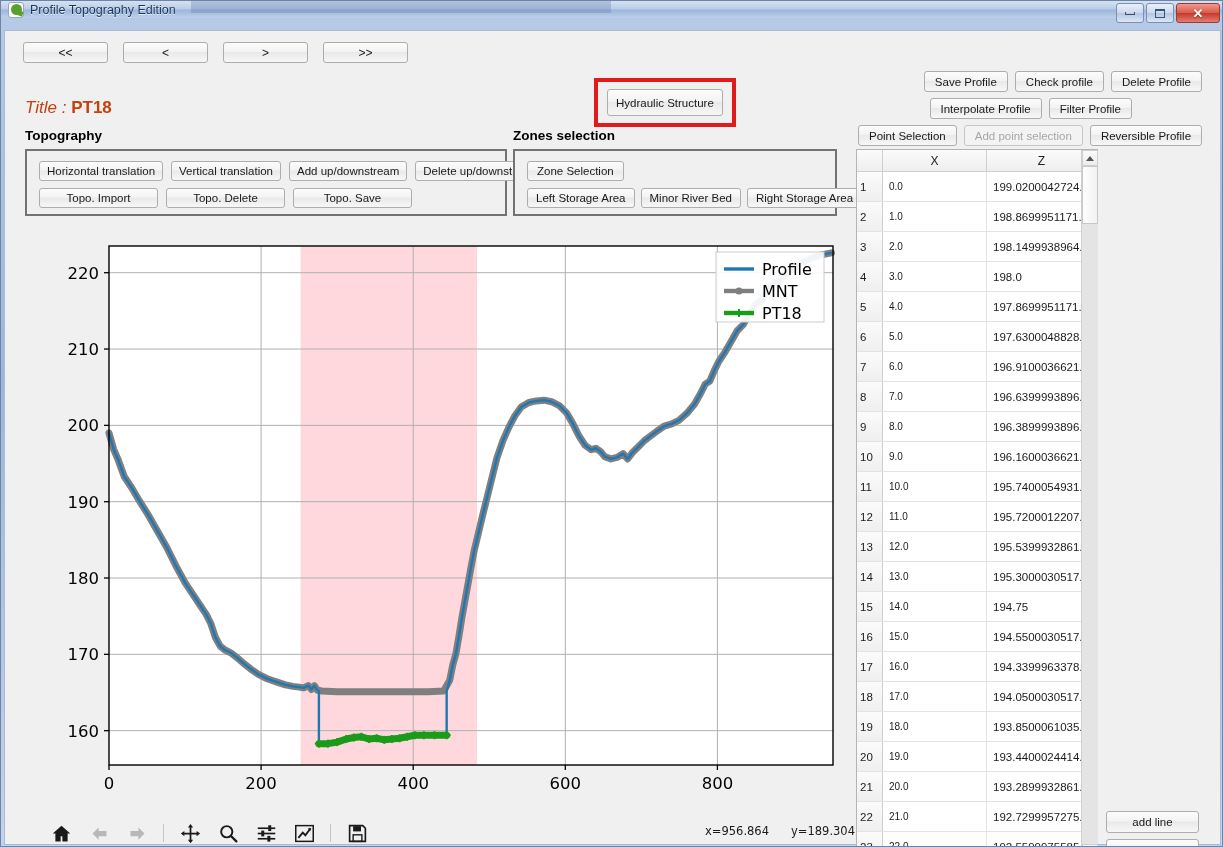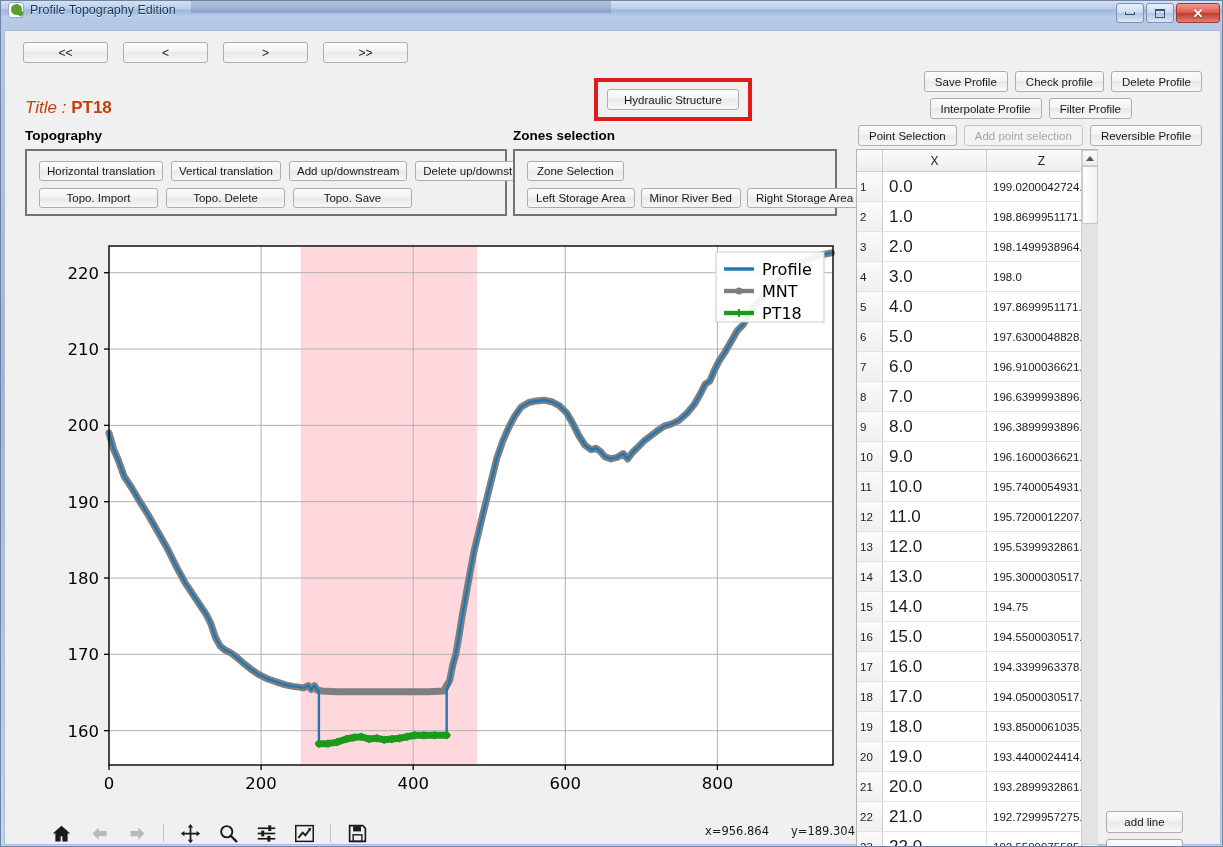--- a/index.html
+++ b/index.html
@@ -125,21 +125,21 @@
   #zones-row1 .btn { height: 20px; padding: 0 9px; }
   #zones-row2 .btn { height: 20px; padding: 0 8px; }
 
   
   #hydro-wrap {
     position: absolute; left: 589px; top: 47px;
     border: 4px solid #e01b1b;
     background: #f0f0f0;
     padding: 7px 9px;
   }
-  #hydro-btn { height: 21px; padding: 0 16px; }
+  #hydro-btn { height: 27px; padding: 0 8px; }
 
   
   #right-top { position: absolute; left: 850px; top: 40px; width: 367px; }
   .rt-row { display: flex; gap: 7px; margin-bottom: 6px; }
   .rt-row .btn { height: 21px; padding: 0 10px; }
   #rt-row1 { justify-content: flex-end; padding-right: 20px; }
   #rt-row2 { justify-content: flex-end; padding-right: 90px; }
   #rt-row3 { justify-content: flex-start; padding-left: 3px; }
 
   
@@ -167,21 +167,21 @@
   .t-row .idx {
     width: 26px; flex: 0 0 26px;
     background: linear-gradient(to bottom, #fbfbfb, #efefef);
     border-right: 1px solid #cfcfcf;
     font-size: 11.5px; color: #1b1b1b;
     display: flex; align-items: center; padding-left: 3px;
   }
   .t-row .cx {
     width: 104px; flex: 0 0 104px;
     border-right: 1px solid #e3e3e3;
-    font-size: 17px; color: #1b1b1b;
+    font-size: 10px; color: #1b1b1b;
     display: flex; align-items: center; padding-left: 6px;
   }
   .t-row .cz {
     flex: 1; font-size: 11.5px; color: #1b1b1b;
     display: flex; align-items: center; padding-left: 6px;
     overflow: hidden; white-space: nowrap;
   }
   #table-scroll {
     position: absolute; left: 1076px; top: 119px;
     width: 16px; height: 710px;
@@ -199,21 +199,21 @@
   }
   .sb-track { flex: 1; width: 16px; background: #e4e4e4; position: relative; }
   .sb-thumb {
     position: absolute; top: 0; left: 0; width: 16px; height: 58px;
     background: linear-gradient(to right,#fdfdfd,#f2f2f2);
     border: 1px solid #c8c8c8;
   }
 
   
   #line-btns { position: absolute; left: 1101px; top: 780px; display: flex; flex-direction: column; gap: 6px; }
-  #line-btns .btn { width: 77px; height: 22px; }
+  #line-btns .btn { width: 93px; height: 22px; }
 
   
   #plot-area {
     position: absolute; left: 18px; top: 195px;
     width: 815px; height: 600px;
     background: #f0f0f0;
   }
   #plot-svg { display: block; }
 
   

